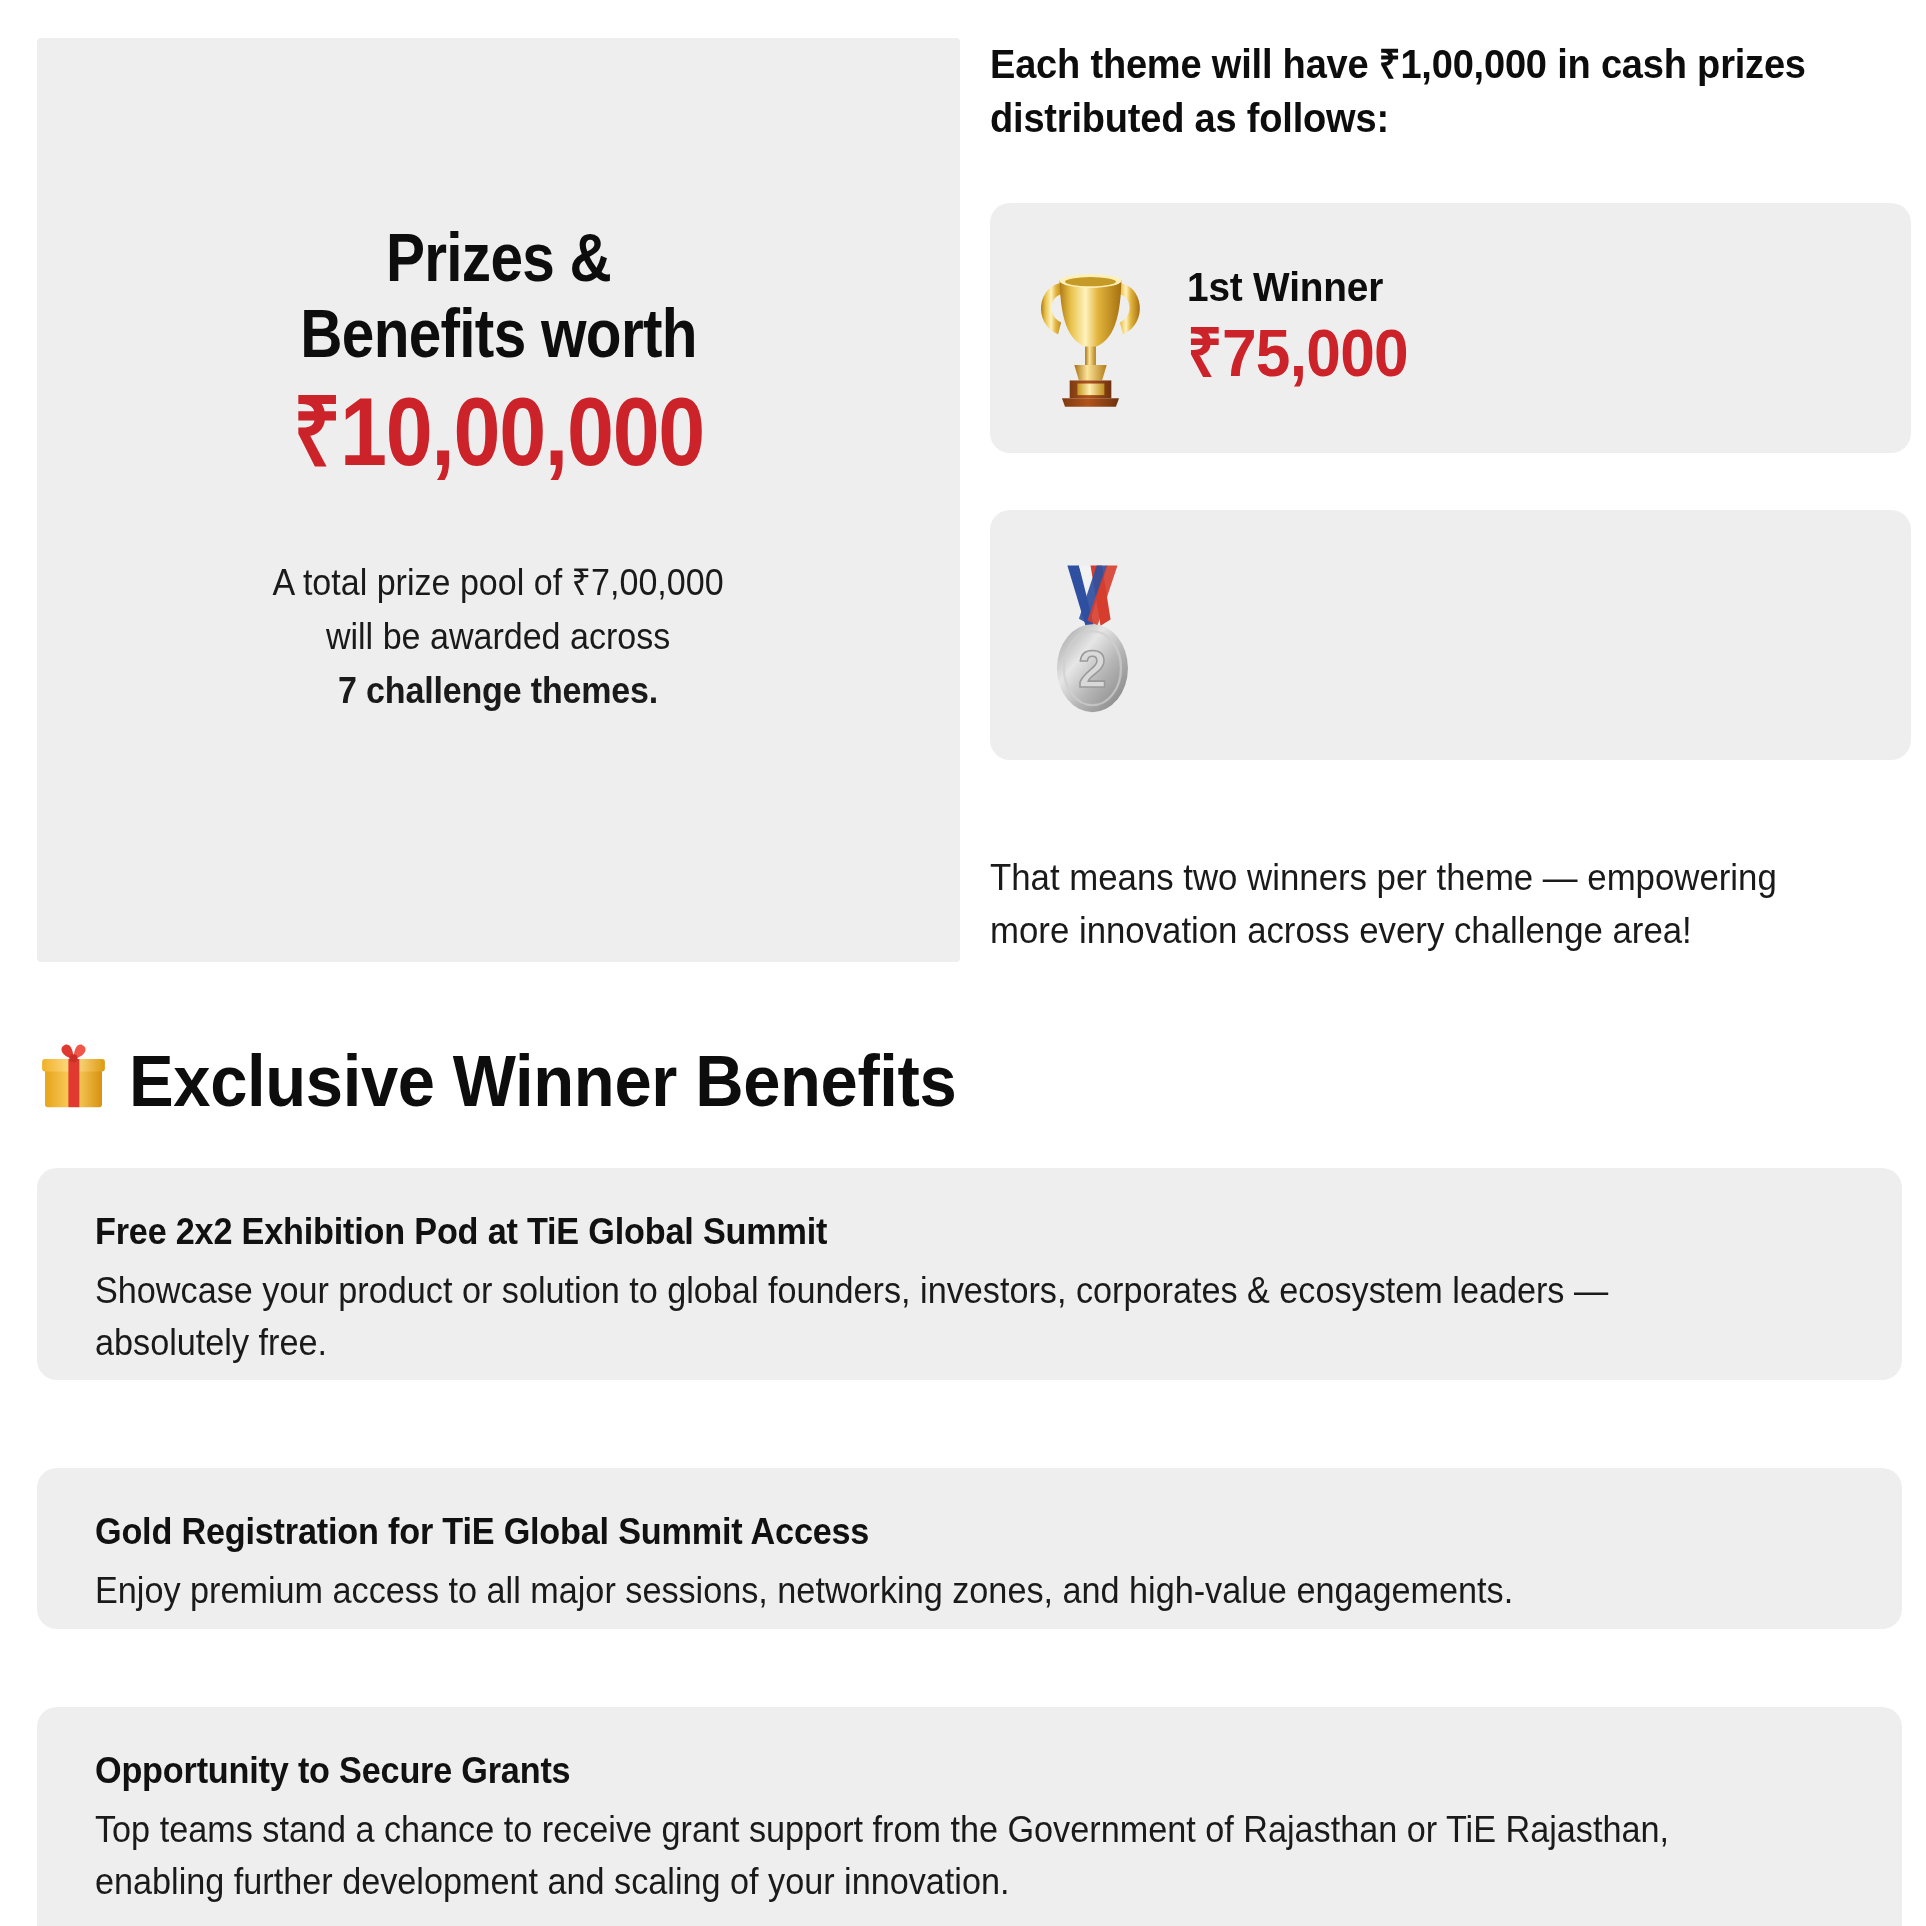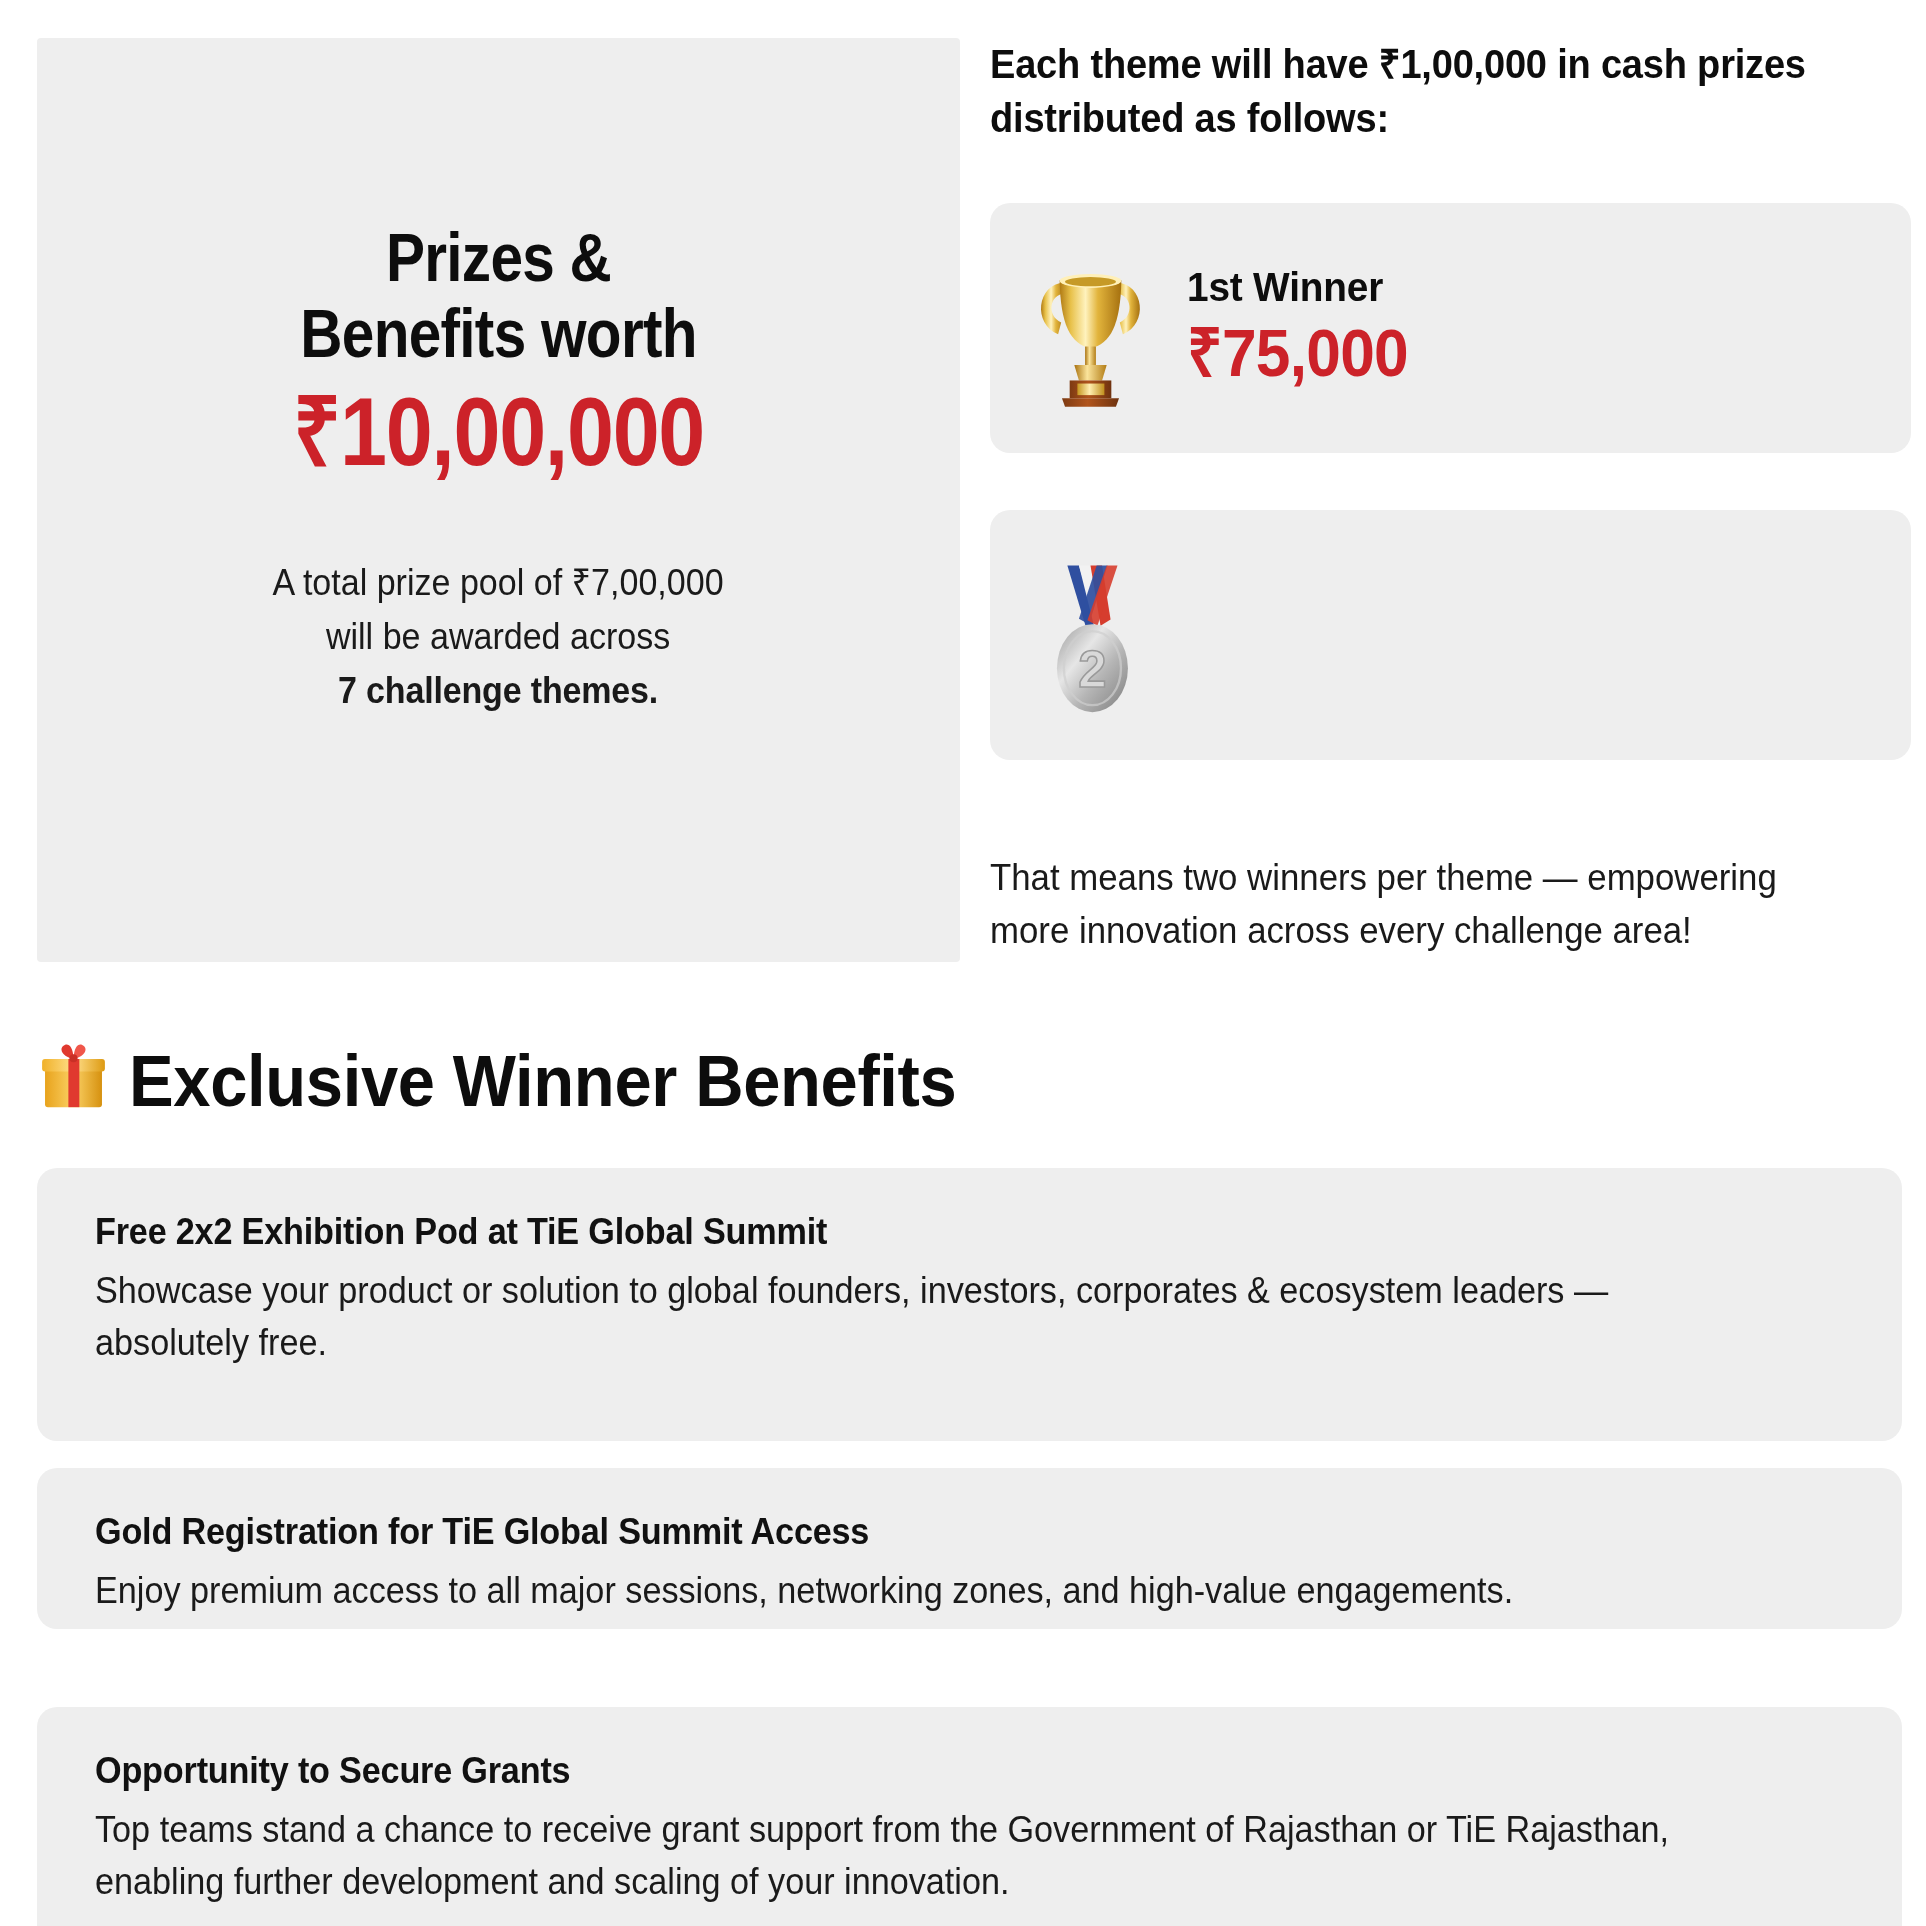--- a/index.html
+++ b/index.html
@@ -182,21 +182,21 @@
 
   .benefit-card {
     position: absolute;
     left: 37px;
     width: 1865px;
     background: #eeeeee;
     border-radius: 20px;
     box-sizing: border-box;
     padding: 42px 58px 42px 58px;
   }
-  #benefit-card-0 { top: 1168px; height: 273px; }
+  #benefit-card-0 { top: 1168px; height: 212px; }
   #benefit-card-1 { top: 1468px; height: 161px; }
   #benefit-card-2 { top: 1707px; height: 276px; }
 
   .benefit-title {
     font-weight: bold;
     font-size: 36px;
     line-height: 1.2;
     color: #111111;
     letter-spacing: -0.2px;
     transform: scaleX(0.95);

